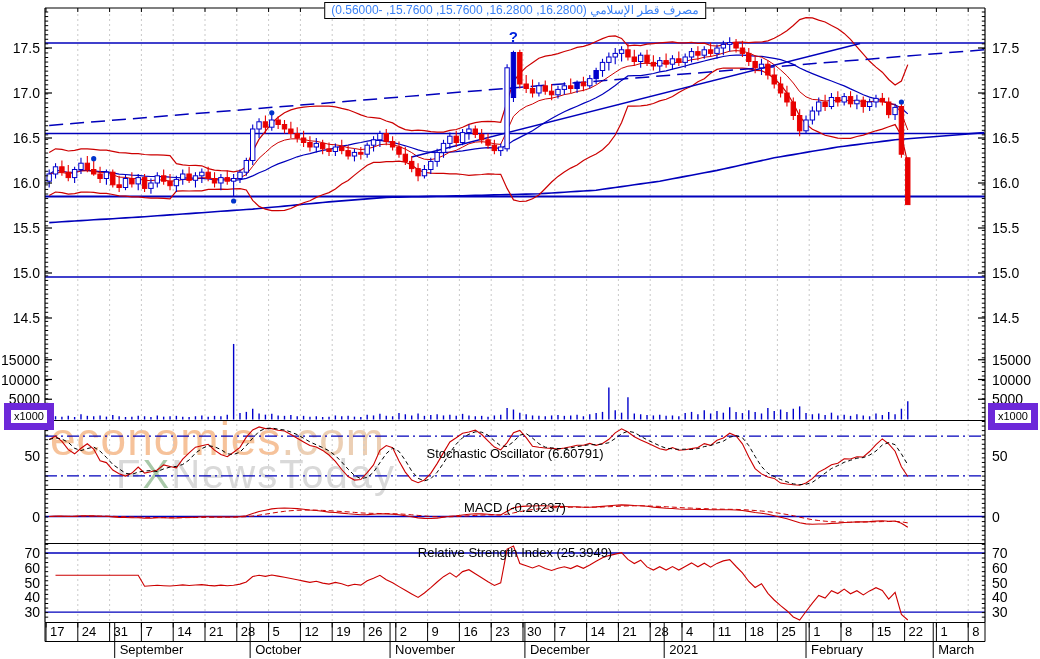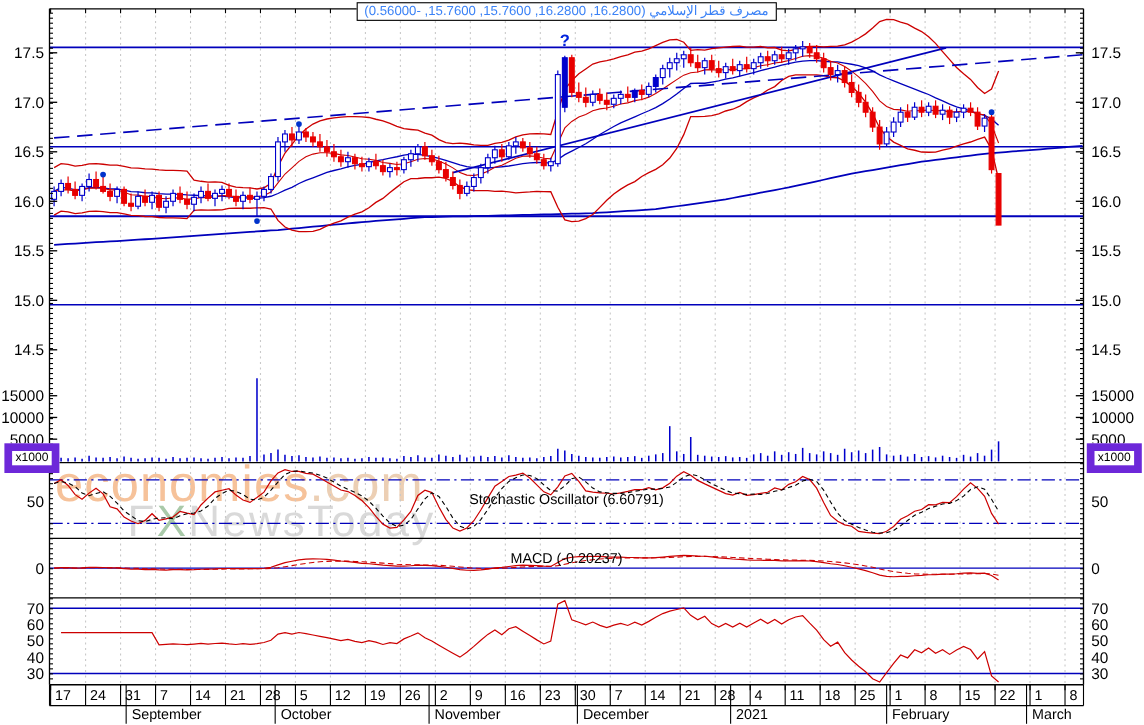--- a/index.html
+++ b/index.html
@@ -966,15 +966,16 @@
       <text x="669.192" y="654" text-anchor="start" font-size="13" fill="#000" font-family="&quot;Liberation Sans&quot;,sans-serif" font-weight="normal">2021</text>
       <line x1="806.02" y1="622.5" x2="806.02" y2="658" stroke="#000" stroke-width="1"></line>
       <text x="811.02" y="654" text-anchor="start" font-size="13" fill="#000" font-family="&quot;Liberation Sans&quot;,sans-serif" font-weight="normal">February</text>
       <line x1="933.22" y1="622.5" x2="933.22" y2="658" stroke="#000" stroke-width="1"></line>
       <text x="938.22" y="654" text-anchor="start" font-size="13" fill="#000" font-family="&quot;Liberation Sans&quot;,sans-serif" font-weight="normal">March</text>
     </svg>
 
   <div class="overlay" id="title-box">مصرف قطر الإسلامي (16.2800, 16.2800, 15.7600, 15.7600, -0.56000)</div>
   <div class="overlay panel-label" style="left:515px;top:418px;margin-top:28px;">Stochastic Oscillator (6.60791)</div>
   <div class="overlay panel-label" style="left:515px;top:500px;">MACD (-0.20237)</div>
+  <div class="overlay panel-label" style="left:515px;top:545px;">Relative Strength Index (25.3949)</div>
   <div class="overlay x1000-box" style="left:4px;top:403px;">x1000</div>
   <div class="overlay x1000-box" style="left:988px;top:403px;">x1000</div>
 </div>
 
 </body></html>

